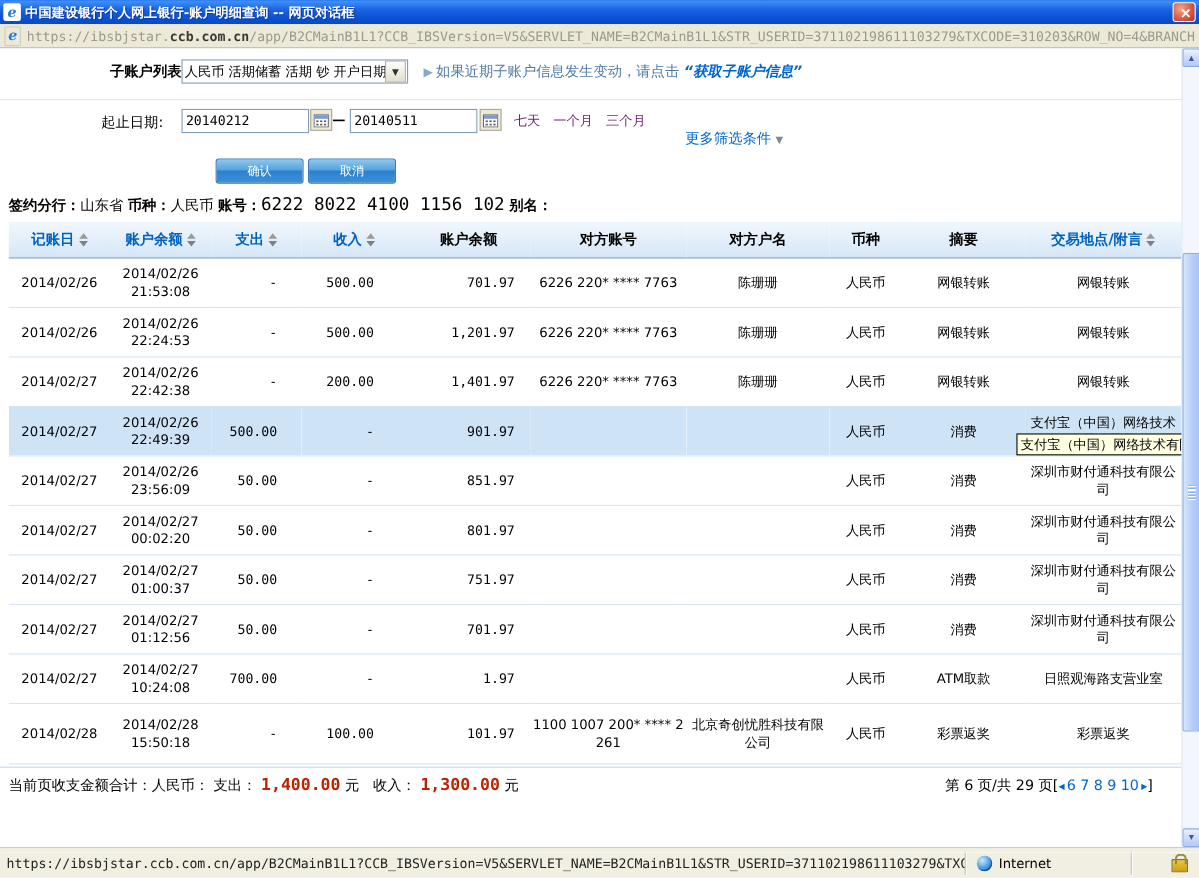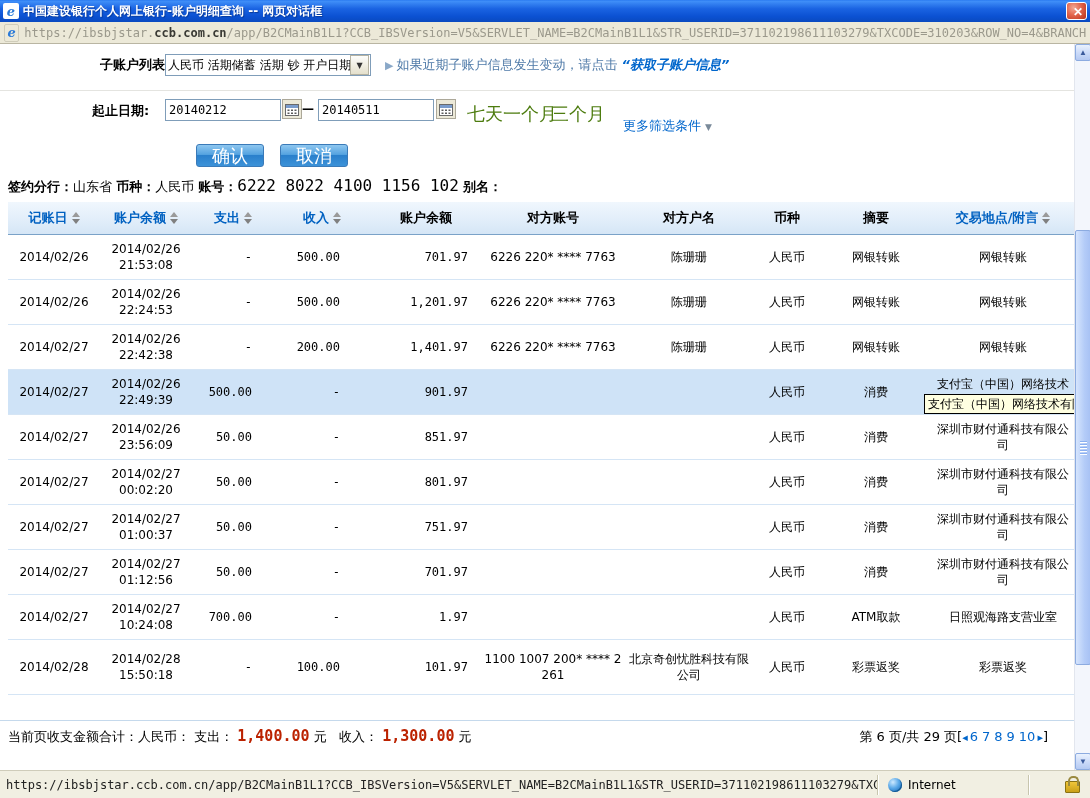--- a/index.html
+++ b/index.html
@@ -37,37 +37,37 @@
   .combo .combo-btn{width:17px;height:18px;margin-right:1px;border:1px solid #b5b2a1;
     background:linear-gradient(180deg,#fdfdfb,#e4e0cc);font-size:8px;color:#333;
     display:flex;align-items:center;justify-content:center;}
   .hint{position:absolute;left:385px;white-space:nowrap;color:#4f7aa8;font-size:13px;}
   .hint .tri{color:#8aa8c8;font-size:11px;margin-right:3px;}
   .hint .get-link{color:#0066cc;font-weight:bold;font-style:italic;}
 
   .divider-1{position:absolute;left:0;top:46px;width:1074px;height:1px;background:#e4e4e0;}
 
   .date-row{position:absolute;left:0;top:54px;width:1060px;height:24px;}
-  .date-row .lbl{position:absolute;left:92px;top:4px;font-weight:bold;font-size:13px;}
+  .date-row .lbl{position:absolute;left:92px;top:4px;font-weight:normal;font-size:13px;}
   .date-input{position:absolute;top:1px;width:108px;height:18px;border:1px solid #7f9db9;
     font:12px "DejaVu Sans Mono","Liberation Mono",monospace;padding:1px 3px;}
   .di-from{left:165px;} .di-to{left:318px;}
   .cal-btn{position:absolute;top:1px;width:20px;height:20px;border:1px solid #aca899;background:#ece9d8;
     display:flex;align-items:center;justify-content:center;padding:0;}
   .cal-from{left:282px;} .cal-to{left:436px;}
   .dash{position:absolute;left:302px;top:4px;font-weight:bold;}
-  .quick{position:absolute;top:4px;color:#4d7c0f;font-size:18px;cursor:pointer;white-space:nowrap;}
+  .quick{position:absolute;top:4px;color:#701a75;font-size:12px;cursor:pointer;white-space:nowrap;}
   .q0{left:467px;} .q1{left:503px;} .q2{left:551px;}
   .more-filters{position:absolute;left:623px;top:19px;color:#0066cc;font-size:13px;white-space:nowrap;}
   .more-filters .arr{color:#7a8a9a;font-size:9px;margin-left:4px;}
 
   .btn-row{position:absolute;left:0;top:100px;height:24px;}
-  .xp-btn{position:absolute;width:68px;height:23px;border:1px solid #3a7ab8;border-radius:3px;
+  .xp-btn{position:absolute;width:80px;height:23px;border:1px solid #3a7ab8;border-radius:3px;
     background:linear-gradient(180deg,#8ec7f0 0%,#55a3e0 45%,#2a80cc 50%,#3c92d8 100%);
-    color:#fff;font-size:18px;text-align:center;line-height:21px;}
+    color:#fff;font-size:11px;text-align:center;line-height:21px;}
   .btn-ok{left:196px;} .btn-cancel{left:280px;}
 
   .acct-info{position:absolute;left:8px;top:132px;font-size:13px;white-space:nowrap;}
   .acct-info b{font-weight:bold;}
   .acct-info .num{font-family:"DejaVu Sans Mono","Liberation Mono",monospace;font-size:16px;}
 
   
   table.grid{position:absolute;left:8px;top:158px;width:1066px;border-collapse:collapse;table-layout:fixed;}
   .grid th{height:30px;font-size:13px;font-weight:bold;text-align:center;
     background:linear-gradient(180deg,#f0f7fd 0%,#e2eefa 55%,#d5e6f6 100%);
@@ -80,21 +80,21 @@
   .grid td.c-out{padding-right:22px;} .grid td.c-inc{padding-right:30px;} .grid td.c-bal{padding-right:14px;}
   .sort{display:inline-block;margin-left:4px;vertical-align:-2px;}
   .sort .up,.sort .dn{display:block;width:0;height:0;border-left:4px solid transparent;border-right:4px solid transparent;}
   .sort .up{border-bottom:5px solid #9a9a9a;margin-bottom:2px;}
   .sort .dn{border-top:5px solid #808080;}
 
   .tooltip{position:absolute;left:924px;top:350px;width:168px;height:16px;background:#ffffe1;
     border:1px solid #000;padding:1px 3px;font-size:12px;white-space:nowrap;overflow:hidden;z-index:5;}
 
   
-  .footer1{position:absolute;left:0;top:676px;width:1074px;height:31px;border-top:1px solid #c5d9ec;
+  .footer1{position:absolute;left:0;top:653px;width:1074px;height:31px;border-top:1px solid #c5d9ec;
     display:flex;align-items:center;font-size:13px;}
   .footer1 .left{margin-left:8px;white-space:nowrap;}
   .amt{color:#bb2200;font-weight:bold;font-size:15px;font-family:"DejaVu Sans Mono","Liberation Mono",monospace;}
   .pager{margin-left:auto;margin-right:26px;white-space:nowrap;font-size:13px;}
   .pager .pg-link{color:#0066cc;margin:0 2px;}
   .pager .pg-arrow{color:#0066cc;font-size:11px;}
   .footer2{position:absolute;left:0;top:684px;width:1074px;height:32px;border-top:1px solid #e2edf8;
     display:flex;align-items:center;font-size:13px;}
   .footer2 .left{margin-left:8px;white-space:nowrap;}
 

